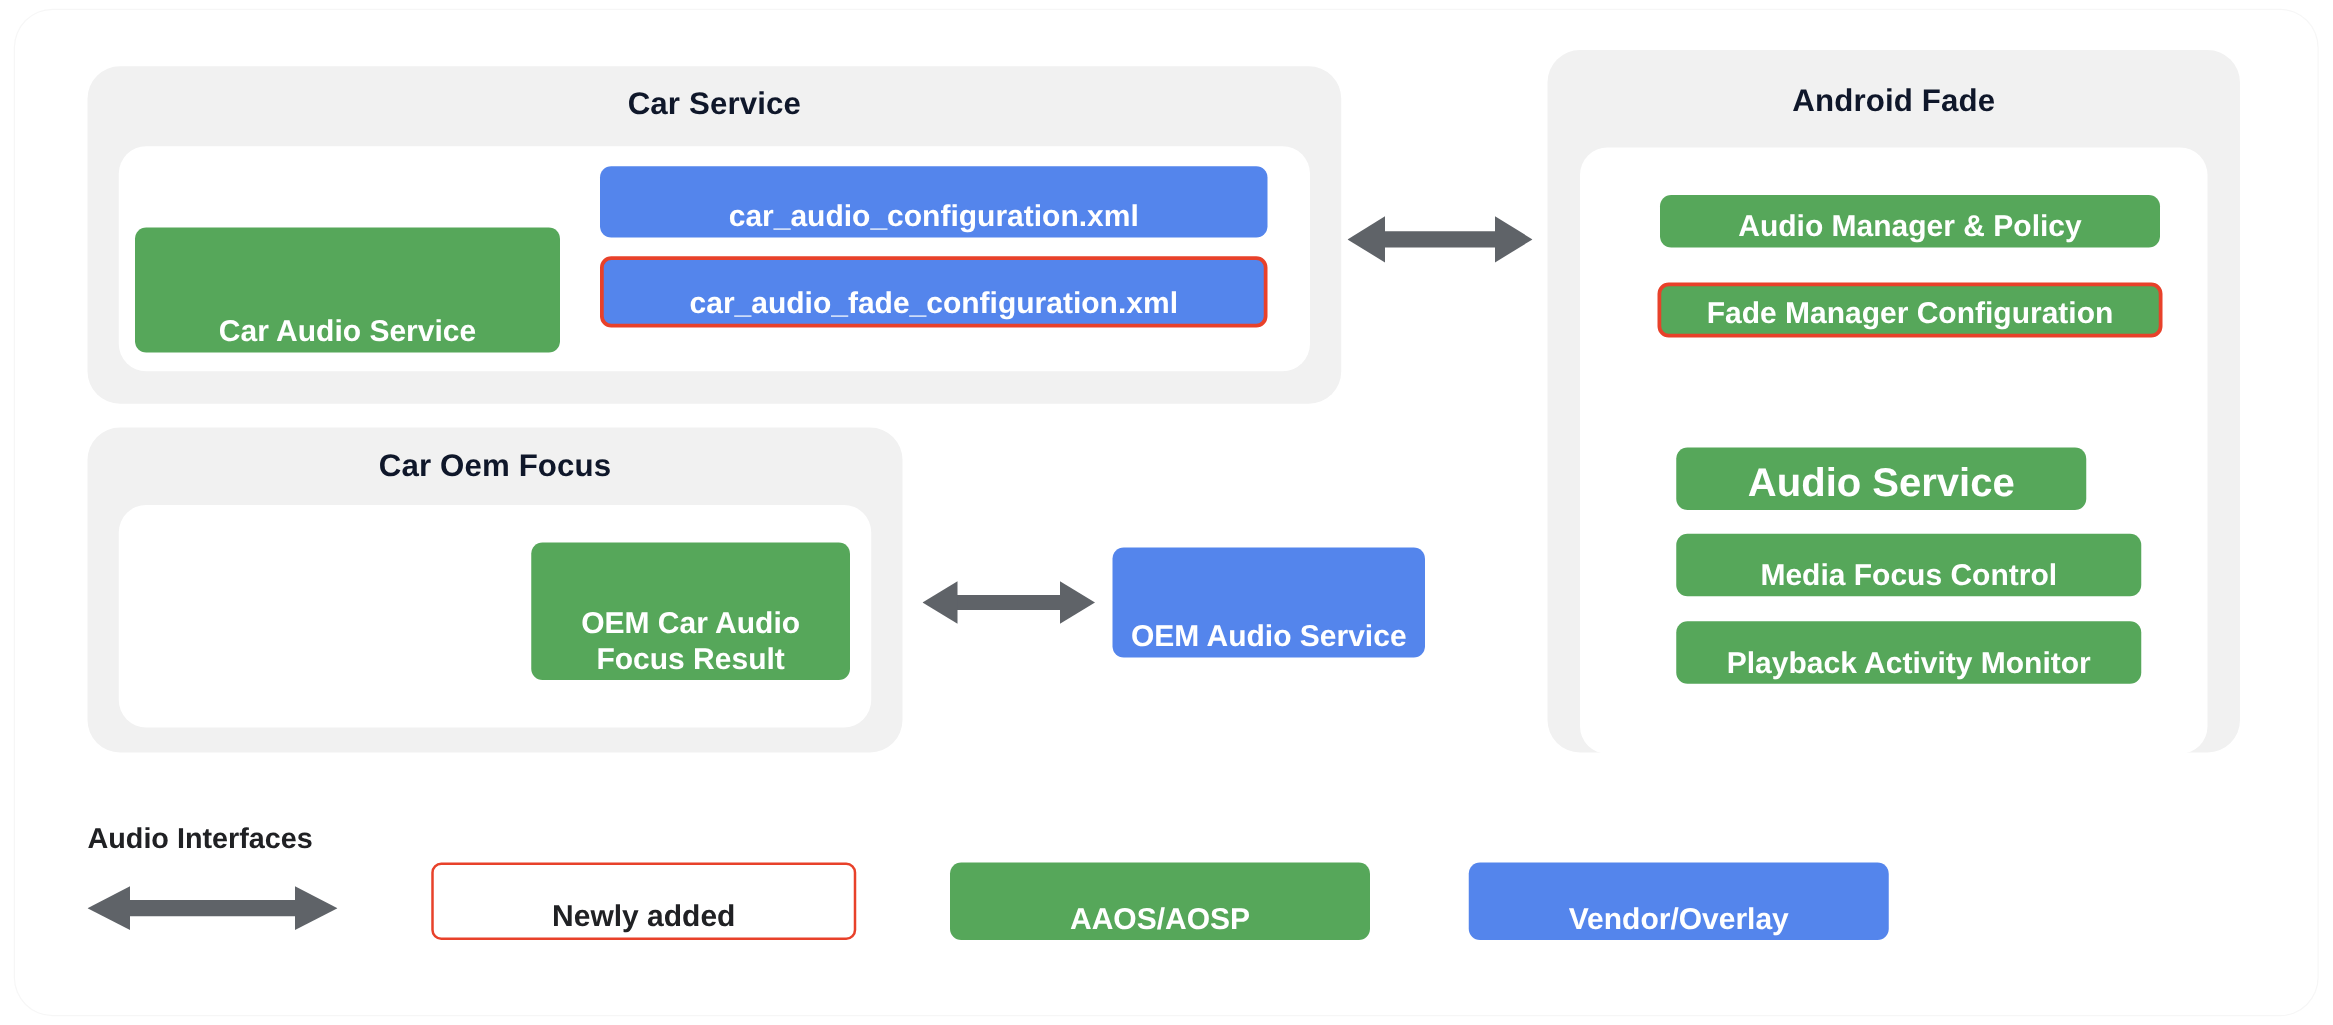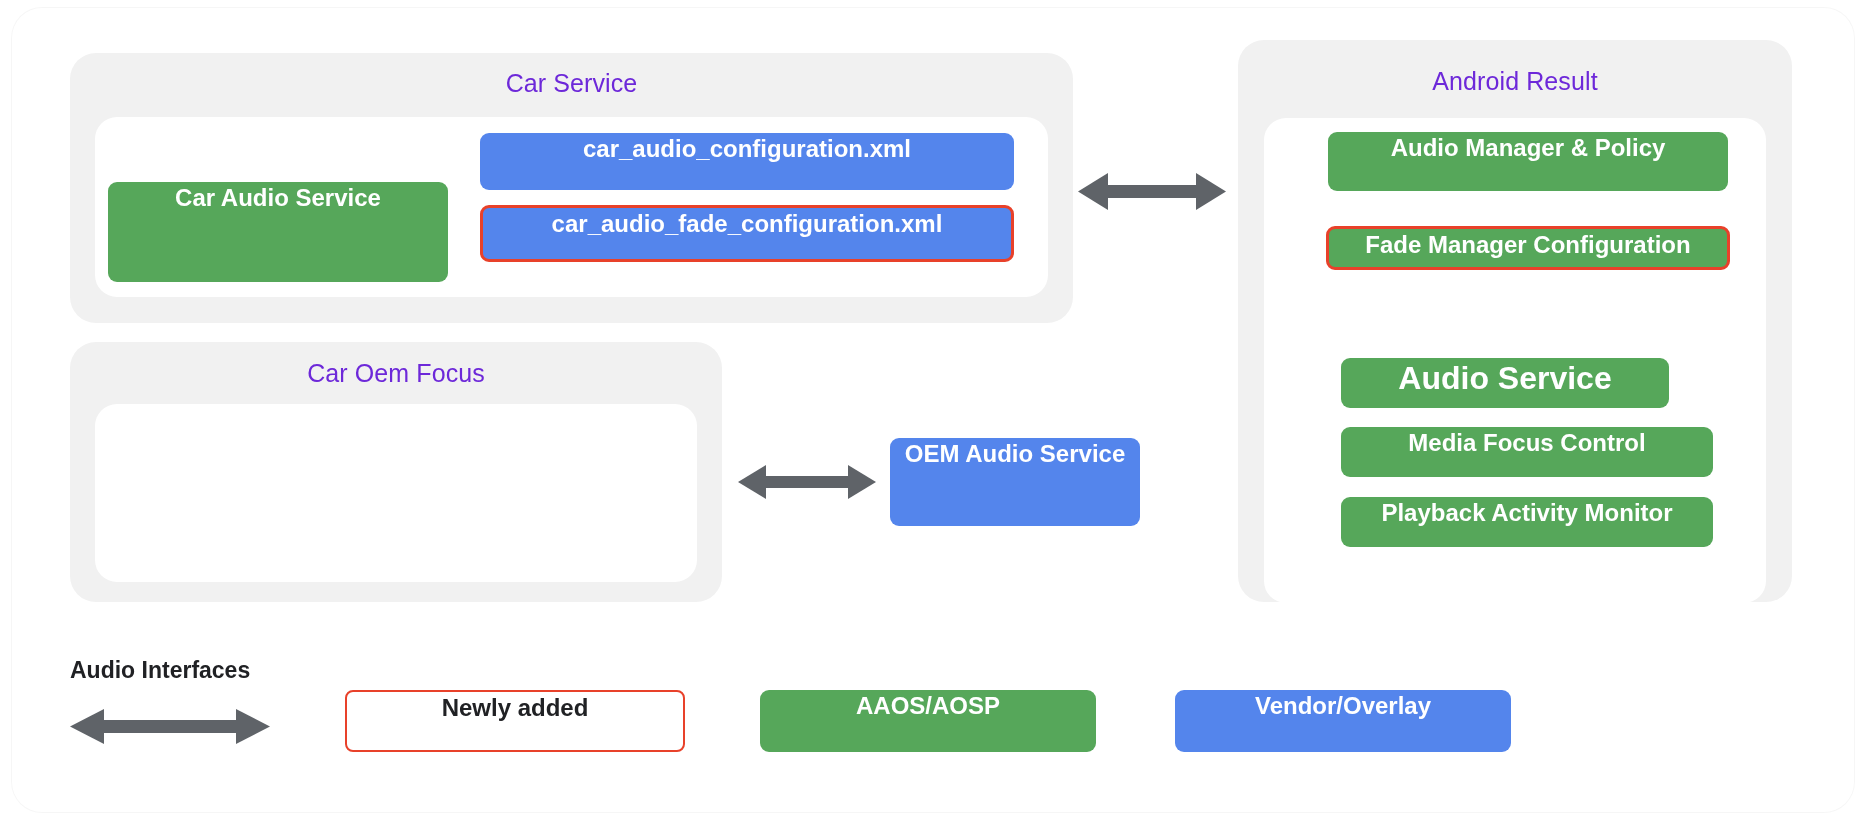--- a/index.html
+++ b/index.html
@@ -32,37 +32,37 @@
     position: absolute;
     background: #f1f1f1;
     border-radius: 26px;
   }
   .group-title {
     position: absolute;
     left: 0;
     right: 0;
     text-align: center;
     font-size: 25px;
-    font-weight: normal;
-    color: #6d28d9;
+    font-weight: bold;
+    color: #0f172a;
     letter-spacing: 0.1px;
   }
   
   .inner-well {
     position: absolute;
     background: #ffffff;
     border-radius: 22px;
   }
 
   
   .node {
     position: absolute;
     border-radius: 9px;
     display: flex;
-    align-items: flex-start;
+    align-items: flex-end;
     justify-content: center;
     text-align: center;
     color: #ffffff;
     font-weight: bold;
     line-height: 1.18;
     box-sizing: border-box;
     padding: 2px 8px;
   }
   .node.green { background: #56a75a; }
   .node.blue  { background: #5485ec; }
@@ -110,27 +110,30 @@
     <div class="node blue outlined" style="left:410px; top:152px; width:534px; height:57px; font-size:24px;">
       <span>car_audio_fade_configuration.xml</span>
     </div>
   </div>
 
   <div class="group-panel" style="left:70px; top:342px; width:652px; height:260px;">
     <div class="group-title" style="top:17px;">Car Oem Focus</div>
     <div class="inner-well" style="left:25px; top:62px; width:602px; height:178px;"></div>
 
 
+    <div class="node green" style="left:355px; top:92px; width:255px; height:110px; font-size:24px;">
+      <span>OEM Car Audio Focus Result</span>
+    </div>
   </div>
 
   <div class="group-panel" style="left:1238px; top:40px; width:554px; height:562px;">
-    <div class="group-title" style="top:27px;">Android Result</div>
+    <div class="group-title" style="top:27px;">Android Fade</div>
     <div class="inner-well" style="left:26px; top:78px; width:502px; height:485px;"></div>
 
-    <div class="node green" style="left:90px; top:92px; width:400px; height:59px; font-size:24px;">
+    <div class="node green" style="left:90px; top:116px; width:400px; height:42px; font-size:24px;">
       <span>Audio Manager &amp; Policy</span>
     </div>
 
     <div class="node green outlined" style="left:88px; top:186px; width:404px; height:44px; font-size:24px;">
       <span>Fade Manager Configuration</span>
     </div>
 
     <div class="node green" style="left:103px; top:318px; width:328px; height:50px; font-size:32px;">
       <span>Audio Service</span>
     </div>

